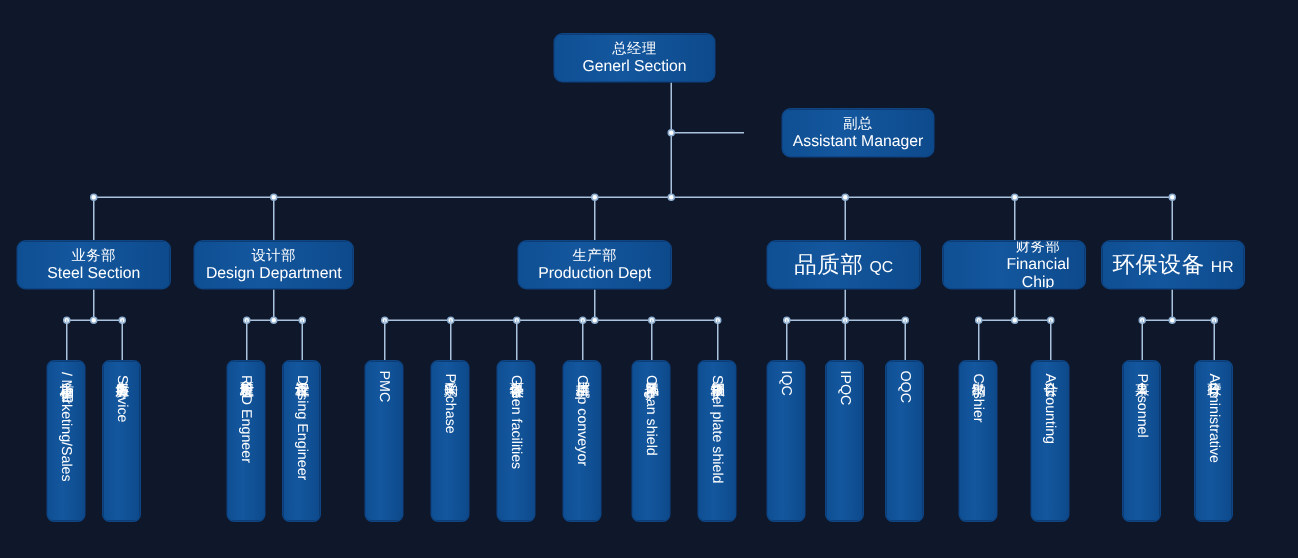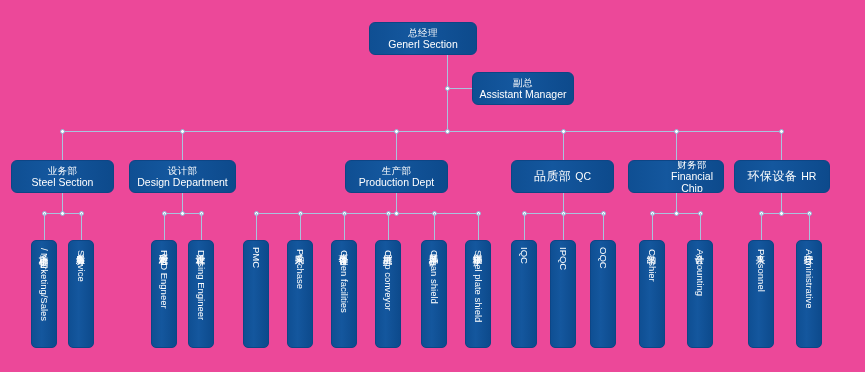--- a/index.html
+++ b/index.html
@@ -8,21 +8,21 @@
     padding: 0;
     background: #ffffff;
   }
   body {
     font-family: "Liberation Sans", "DejaVu Sans", sans-serif;
   }
   #chart-root {
     position: relative;
     width: 865px;
     height: 372px;
-    background: #ec4899;
+    background: #0f172a;
     overflow: hidden;
   }
 
   
   .conn {
     position: absolute;
     background: #a9c3de;
   }
   .conn.h { height: 1px; }
   .conn.v { width: 1px; }
@@ -68,21 +68,21 @@
   .box.horiz .en {
     display: block;
     font-size: 10.5px;
   }
   .box.horiz.inline-label .stack {
     display: flex;
     align-items: baseline;
     justify-content: center;
     gap: 4px;
   }
-  .box.horiz.inline-label .cn { font-size: 12px; }
+  .box.horiz.inline-label .cn { font-size: 15px; }
   .box.horiz.inline-label .en { font-size: 10.5px; }
 
   
   .box.vert {
     border-radius: 5px;
     writing-mode: vertical-rl;
     text-orientation: mixed;
     padding: 6px 2px;
     justify-content: flex-start;
     align-items: center;
@@ -186,21 +186,21 @@
   <div class="conn v" style="left:761px; top:213px; height:27px;"></div>
   <div class="conn v" style="left:809px; top:213px; height:27px;"></div>
 
   <div class="box horiz" style="left:369px; top:22px; width:108px; height:33px;">
     <span class="stack">
       <span class="cn">总经理</span>
       <span class="en">Generl Section</span>
     </span>
   </div>
 
-  <div class="box horiz" style="left:472px; top:72px; width:102px; height:33px;">
+  <div class="box horiz" style="left:521px; top:72px; width:102px; height:33px;">
     <span class="stack">
       <span class="cn">副总</span>
       <span class="en">Assistant Manager</span>
     </span>
   </div>
 
   <div class="box horiz" style="left:11px; top:160px; width:103px; height:33px;">
     <span class="stack">
       <span class="cn">业务部</span>
       <span class="en">Steel Section</span>

